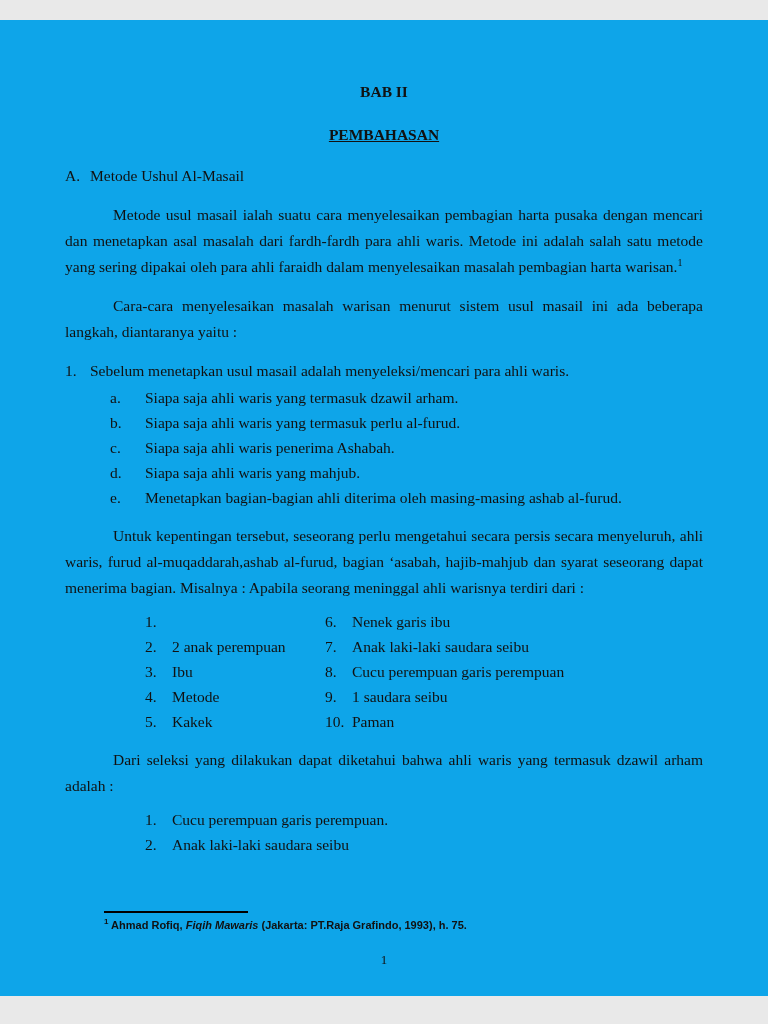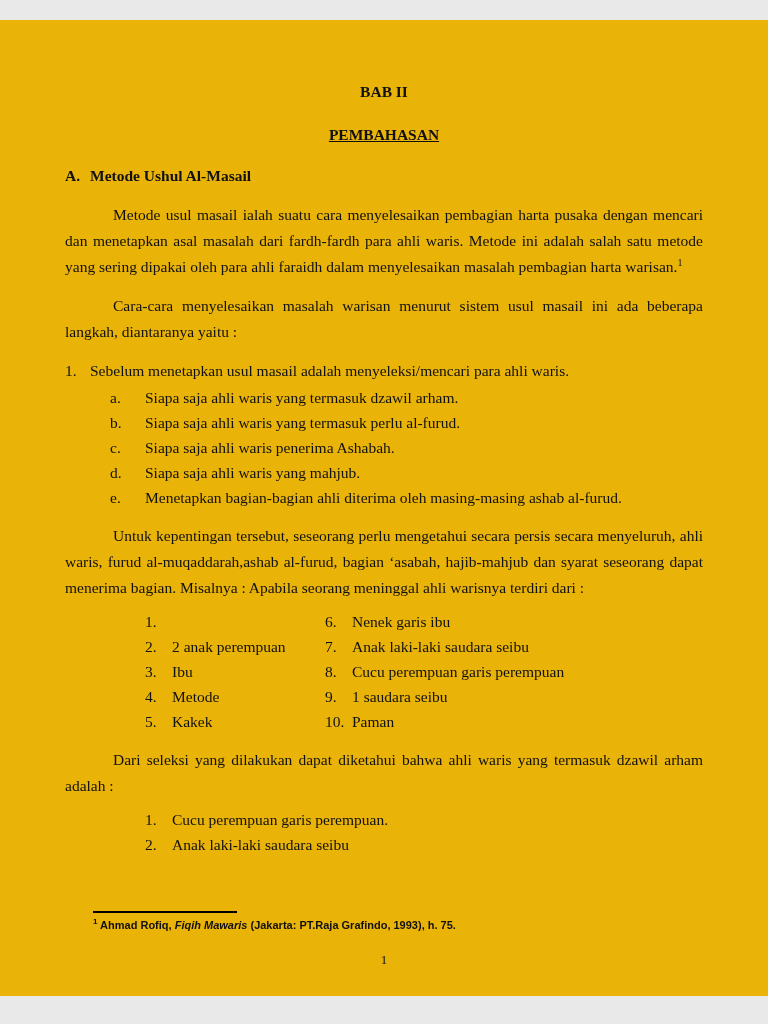--- a/index.html
+++ b/index.html
@@ -14,35 +14,35 @@
     width: 768px;
     height: 1024px;
     background: #e9e9e9;
     overflow: hidden;
   }
   .sheet {
     position: relative;
     width: 768px;
     height: 976px;
     margin: 20px 0 28px 0;
-    background: #eab308;
+    background: #0ea5e9;
     box-sizing: border-box;
     padding: 62px 65px 0 65px;
     font-size: 15.5px;
     line-height: 26px;
   }
   .doc-title {
     text-align: center;
     font-weight: bold;
     line-height: 20px;
   }
   .doc-title.subtitle { margin-top: 23px; text-decoration: underline; }
   .section-heading {
     margin-top: 18px;
-    font-weight: bold;
+    font-weight: normal;
   }
   .section-heading .sec-label {
     display: inline-block;
     width: 25px;
   }
   .para {
     margin: 0;
     margin-top: 13px;
     text-align: justify;
     text-indent: 48px;
@@ -81,21 +81,21 @@
   }
   .heir-row .num { flex: 0 0 27px; }
   .heir-row .txt { flex: 1; white-space: nowrap; }
   .dzawil {
     margin-left: 80px;
     margin-top: 8px;
   }
   .dzawil .heir-row .num { flex: 0 0 27px; }
   .footnote {
     position: absolute;
-    left: 93px;
+    left: 104px;
     right: 65px;
     top: 891px;
     font-family: "Liberation Sans", sans-serif;
     font-size: 11px;
     line-height: 15px;
     font-weight: bold;
   }
   .footnote-rule {
     width: 144px;
     border-top: 2px solid #000;

